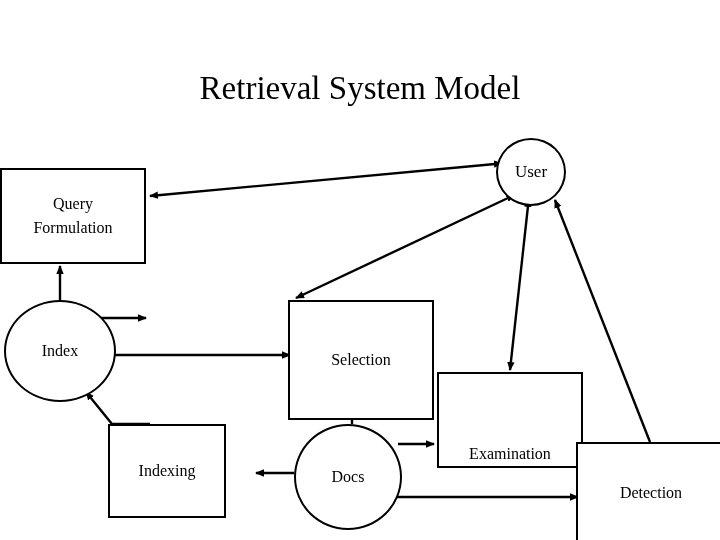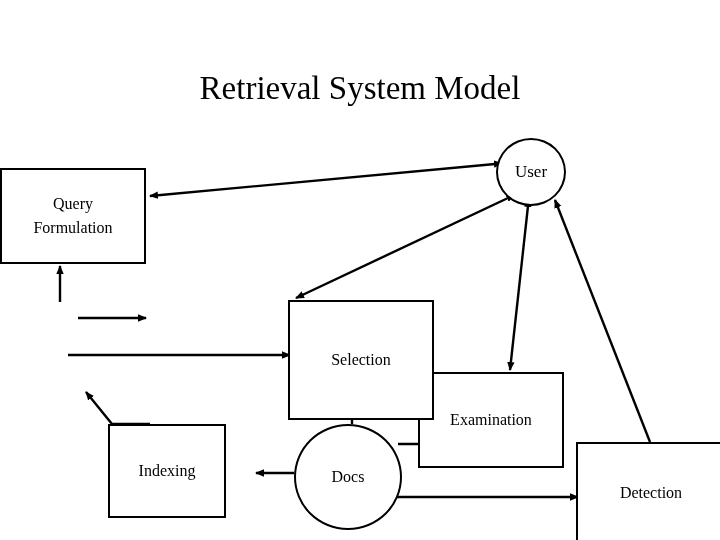--- a/index.html
+++ b/index.html
@@ -51,21 +51,21 @@
   }
   .node.circle { border-radius: 50%; }
   .node .lbl { display: block; white-space: pre-line; }
 
   
   #node-query       { left: 0px;   top: 168px; width: 146px; height: 96px; z-index: 6; }
   #node-user        { left: 496px; top: 138px; width: 70px;  height: 68px; z-index: 8; font-size: 17px; }
   #node-detection   { left: 144px; top: 240px; width: 146px; height: 88px; z-index: 5; }
   #node-index       { left: 4px;   top: 300px; width: 112px; height: 102px; z-index: 7; }
   #node-selection   { left: 288px; top: 300px; width: 146px; height: 120px; z-index: 6; text-align: center; }
-  #node-examination { left: 418px; top: 372px; width: 146px; height: 96px; z-index: 5; }
+  #node-examination { left: 437px; top: 372px; width: 146px; height: 96px; z-index: 5; align-items: flex-end; }
   #node-indexing    { left: 108px; top: 424px; width: 118px; height: 94px; z-index: 6; }
   #node-docs        { left: 294px; top: 424px; width: 108px; height: 106px; z-index: 7; }
   #node-delivery    { left: 576px; top: 442px; width: 150px; height: 102px; z-index: 5; }
 </style>
 </head>
 <body>
 
 <div id="slide">
 
   <div id="title">Retrieval System Model</div>
@@ -111,20 +111,23 @@
   <div class="node" id="node-query">
     <span class="lbl">Query
 Formulation</span>
   </div>
 
   <div class="node circle" id="node-user">
     <span class="lbl">User</span>
   </div>
 
 
+  <div class="node circle" id="node-index">
+    <span class="lbl">Index</span>
+  </div>
 
   <div class="node" id="node-selection">
     <span class="lbl">Selection</span>
   </div>
 
   <div class="node" id="node-examination">
     <span class="lbl">Examination</span>
   </div>
 
   <div class="node" id="node-indexing">

